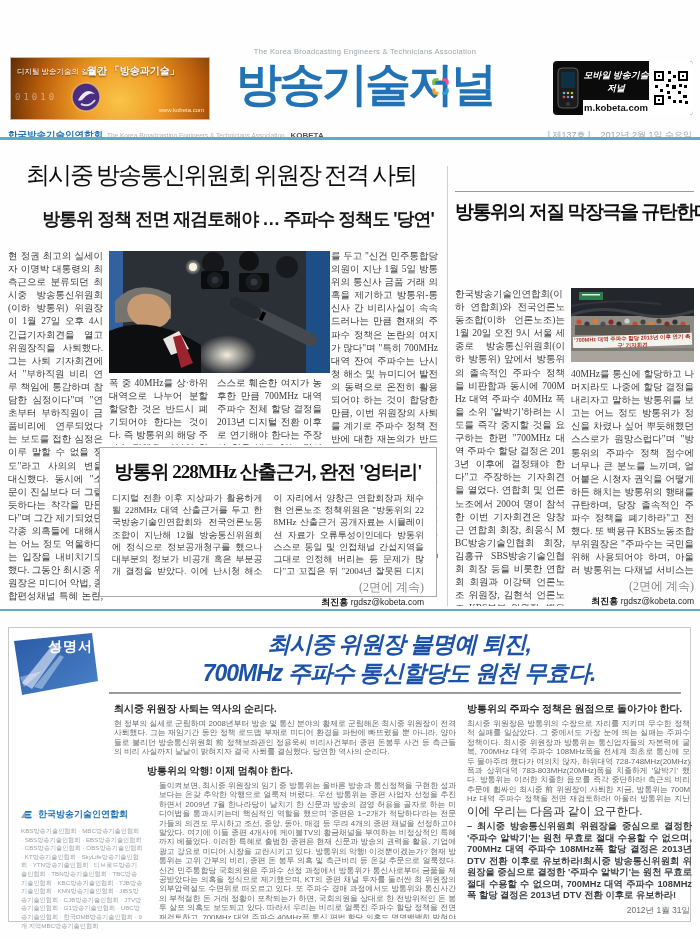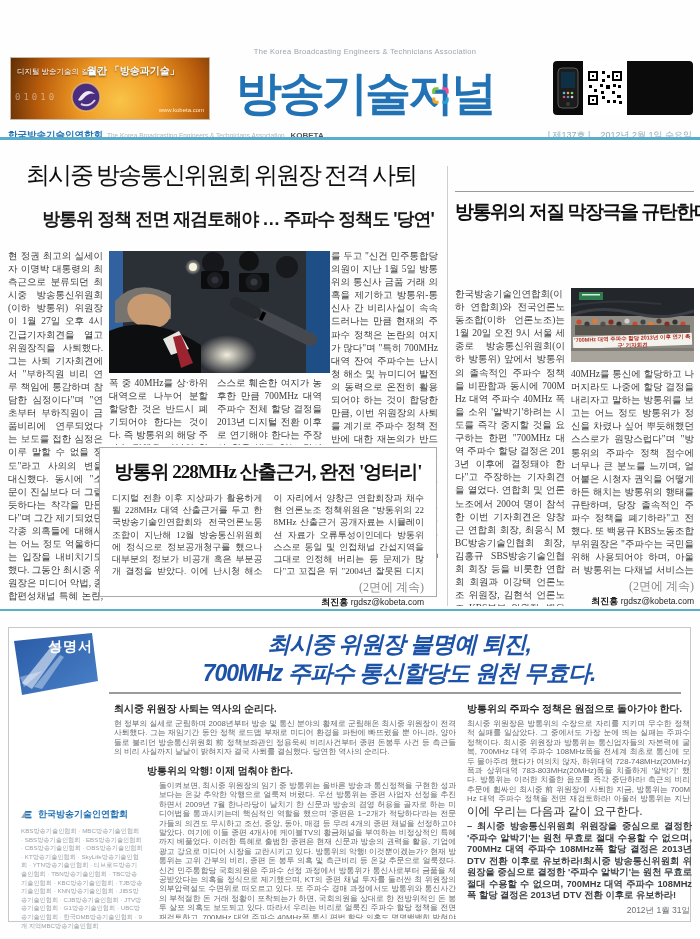--- a/index.html
+++ b/index.html
@@ -14,21 +14,21 @@
     font-size:7.5px;color:#fff;text-shadow:0 1px 1px rgba(0,0,0,.5);white-space:nowrap;}
   .ad-left .adtitle{position:absolute;left:76px;top:6px;font-family:"Liberation Sans",sans-serif;
     font-size:10px;font-weight:bold;color:#fff;text-shadow:0 1px 2px rgba(0,0,0,.6);}
   .ad-left .adurl{position:absolute;right:5px;bottom:6px;font-family:"Liberation Sans",sans-serif;
     font-size:6px;color:#ffe9c2;}
   .ad-left .emblem{position:absolute;left:58px;top:22px;}
   .ad-left .digits{position:absolute;left:4px;top:34px;font-family:"DejaVu Sans Mono",monospace;
     font-size:9px;color:rgba(255,255,255,.45);letter-spacing:3px;}
   .masthead{left:180px;top:47px;width:370px;text-align:center;}
   .masthead-en{font-family:"Liberation Sans",sans-serif;font-size:7.5px;color:#9aa4ab;letter-spacing:.3px;}
-  .masthead-logo{position:relative;display:inline-block;margin-top:12px;
+  .masthead-logo{position:relative;display:inline-block;margin-top:3px;
     font-family:"Liberation Sans",sans-serif;font-size:46px;line-height:50px;font-weight:800;
     color:#2173b5;letter-spacing:-3px;}
   .logo-square{position:absolute;right:44px;top:-4px;}
   .ad-right{left:553px;top:61px;width:140px;height:54px;background:#0b0b0b;border-radius:4px;
     display:flex;align-items:stretch;overflow:hidden;}
   .ad-right .phone-wrap{width:30px;display:flex;align-items:center;justify-content:center;}
   .ad-right .mid{flex:1;display:flex;flex-direction:column;justify-content:flex-end;}
   .ad-right .script{color:#fff;font-size:9px;font-style:italic;font-weight:bold;
     text-align:center;padding:8px 0 5px 0;font-family:"Liberation Serif",serif;}
   .ad-right .strip{background:#fff;color:#111;font-family:"Liberation Sans",sans-serif;
@@ -150,20 +150,24 @@
         <rect x="1" y="1" width="20" height="40" rx="4" fill="#1c1c1c" stroke="#5a5a5a" stroke-width="1"></rect>
         <rect x="4" y="5" width="14" height="16" rx="1" fill="#0e2f44"></rect>
         <circle cx="7" cy="26" r="1.3" fill="#44c0e8"></circle>
           <circle cx="11" cy="26" r="1.3" fill="#e8a144"></circle>
           <circle cx="15" cy="26" r="1.3" fill="#8ad06a"></circle>
         <circle cx="7" cy="30" r="1.3" fill="#d05a5a"></circle>
           <circle cx="11" cy="30" r="1.3" fill="#6a8ad0"></circle>
           <circle cx="15" cy="30" r="1.3" fill="#cfcfcf"></circle>
         <circle cx="11" cy="37" r="2" fill="#3a3a3a"></circle>
       </svg>
+    </div>
+    <div class="mid">
+      <div class="script">모바일 방송기술저널</div>
+      <div class="strip">m.kobeta.com</div>
     </div>
     <div class="qr-wrap">
       <svg width="38" height="38" viewBox="0 0 38 38">
         <rect width="38" height="38" fill="#fff"></rect>
         <g fill="#000">
           <rect x="2" y="2" width="10" height="10"></rect>
             <rect x="26" y="2" width="10" height="10"></rect>
             <rect x="2" y="26" width="10" height="10"></rect>
           <rect x="16" y="2" width="3" height="3"></rect>
             <rect x="21" y="6" width="3" height="3"></rect>

